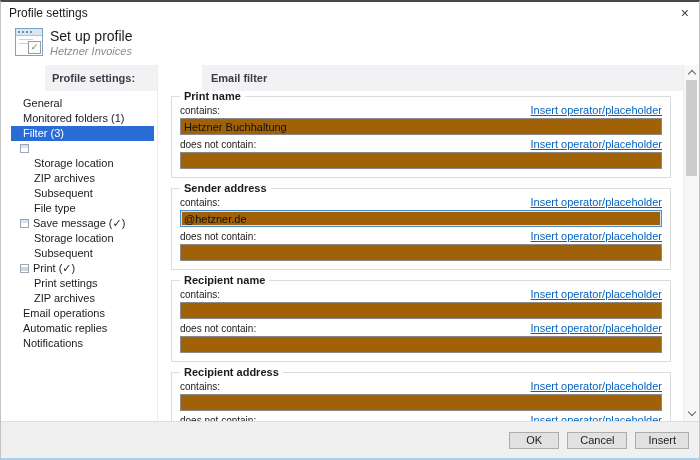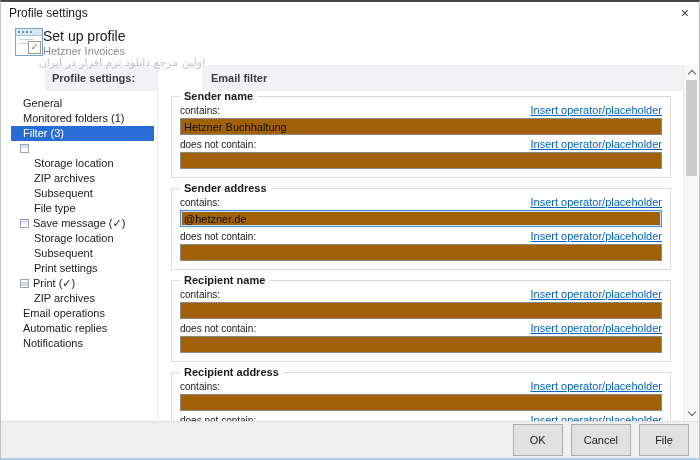--- a/index.html
+++ b/index.html
@@ -18,23 +18,23 @@
               padding:2px 0 0 14px;box-sizing:border-box;}
   .app-icon{width:26px;height:26px;border:1px solid #7ba3c8;background:#fff;position:relative;
             margin-top:3px;flex:0 0 auto;}
   .app-icon .bar{position:absolute;left:0;top:0;right:0;height:6px;background:#d9e6f2;border-bottom:1px solid #a9c4dc;}
   .app-icon .dots{position:absolute;left:2px;top:2px;width:14px;height:2px;
             background:repeating-linear-gradient(90deg,#6f93b5 0 2px,transparent 2px 4px);}
   .app-icon .line1{position:absolute;left:3px;top:10px;width:14px;height:1px;background:#c3d2e0;}
   .app-icon .line2{position:absolute;left:3px;top:14px;width:10px;height:1px;background:#c3d2e0;}
   .app-icon .chk{position:absolute;right:1px;bottom:1px;width:11px;height:11px;background:#fbfbfb;
             border:1px solid #9b9b9b;font-size:9px;line-height:11px;color:#5c8a5c;text-align:center;}
-  .app-head-text{}
+  .app-head-text{margin-left:7px;}
   .app-title{font-size:14px;color:#1a1a1a;line-height:17px;margin-top:3px;}
-  .app-subtitle{font-size:11px;color:#8c8c8c;line-height:13px;}
+  .app-subtitle{font-size:11px;color:#8c8c8c;line-height:13px;font-style:italic;}
   
   .wm1{position:absolute;left:10px;top:14px;font-size:19px;font-weight:bold;letter-spacing:2px;
        color:rgba(165,165,170,0.50);text-shadow:1px 1px 0 rgba(255,255,255,0.8);pointer-events:none;}
   .wm2{position:absolute;left:16px;top:33px;width:210px;font-size:11px;direction:rtl;text-align:center;
        color:rgba(150,150,155,0.55);font-family:"DejaVu Sans",sans-serif;pointer-events:none;}
   
   .body-row{flex:1 1 auto;display:flex;min-height:0;}
   .sidebar{width:156px;flex:0 0 auto;display:flex;flex-direction:column;border-right:1px solid #ececec;}
   .strip{height:26px;line-height:26px;background:#f2f1f3;font-size:11px;font-weight:bold;color:#3c3c46;
          padding-left:7px;flex:0 0 auto;margin-left:44px;}
@@ -66,21 +66,21 @@
              border-left:1px solid #ececec;display:flex;flex-direction:column;align-items:center;}
   .sb-btn{height:15px;width:15px;display:flex;align-items:center;justify-content:center;flex:0 0 auto;}
   .chev{width:5px;height:5px;border-right:1.5px solid #5f5f5f;border-bottom:1.5px solid #5f5f5f;}
   .chev.up{transform:rotate(225deg);margin-top:3px;}
   .chev.down{transform:rotate(45deg);margin-bottom:3px;}
   .sb-track{flex:1 1 auto;width:100%;position:relative;}
   .sb-thumb{position:absolute;top:0;left:2px;right:2px;height:96px;background:#cdcdcd;}
   
   .footer{height:36px;flex:0 0 auto;background:#f0f0f0;border-top:1px solid #dfdfdf;
           display:flex;align-items:center;justify-content:flex-end;gap:8px;padding-right:10px;}
-  .btn{min-width:50px;height:32px;background:#e1e1e1;border:1px solid #adadad;font-size:11px;
+  .btn{min-width:50px;height:17px;background:#e1e1e1;border:1px solid #adadad;font-size:11px;
        font-family:"Liberation Sans","DejaVu Sans",sans-serif;color:#1b1b1b;padding:0 12px;cursor:default;}
 </style>
 </head>
 <body>
 
 <div class="window">
 
   <div class="titlebar">
     <span class="t">Profile settings</span>
     <span class="close-btn">×</span>
@@ -91,21 +91,20 @@
       <span class="bar"></span>
         <span class="dots"></span>
       <span class="line1"></span>
         <span class="line2"></span>
       <span class="chk">✓</span>
     </span>
     <span class="app-head-text">
       <div class="app-title">Set up profile</div>
       <div class="app-subtitle">Hetzner Invoices</div>
     </span>
-    <div class="wm2">اولین مرجع دانلود نرم افزار در ایران</div>
   </div>
 
   <div class="body-row">
     <div class="sidebar">
       <div class="strip">Profile settings:</div>
       <div class="side-list" id="side-list">
           <div class="side-item l1">
             <span>General</span>
           </div>
           <div class="side-item l1">
@@ -132,47 +131,47 @@
           <div class="side-item l1 withicon">
             <span class="mini-icon save-icon"></span>
             <span>Save message (✓)</span>
           </div>
           <div class="side-item l2">
             <span>Storage location</span>
           </div>
           <div class="side-item l2">
             <span>Subsequent</span>
           </div>
-          <div class="side-item l2">
-            <span>Print settings</span>
-          </div>
           <div class="side-item l1 withicon">
             <span class="mini-icon print-icon"></span>
             <span>Print (✓)</span>
           </div>
           <div class="side-item l2">
+            <span>Print settings</span>
+          </div>
+          <div class="side-item l2">
             <span>ZIP archives</span>
           </div>
           <div class="side-item l1">
             <span>Email operations</span>
           </div>
           <div class="side-item l1">
             <span>Automatic replies</span>
           </div>
           <div class="side-item l1">
             <span>Notifications</span>
           </div>
         </div>
     </div>
 
     <div class="main">
       <div class="strip">Email filter</div>
       <div class="content" id="content">
           <div class="group">
-    <span class="group-title">Sender name</span>
+    <span class="group-title">Print name</span>
   <div>
     <div class="row-head">
       <span class="row-label">contains:</span>
       <span class="op-link">Insert operator/placeholder</span>
     </div>
     <input class="txt" type="text" value="Hetzner Buchhaltung" style="">
   </div>
             <div>
     <div class="row-head">
       <span class="row-label">does not contain:</span>
@@ -244,15 +243,15 @@
         <div class="sb-btn">
             <span class="chev down"></span>
           </div>
       </div>
     </div>
   </div>
 
   <div class="footer" id="footer">
       <button class="btn">OK</button>
       <button class="btn">Cancel</button>
-      <button class="btn">File</button>
+      <button class="btn">Insert</button>
     </div>
 </div>
 
 </body></html>

